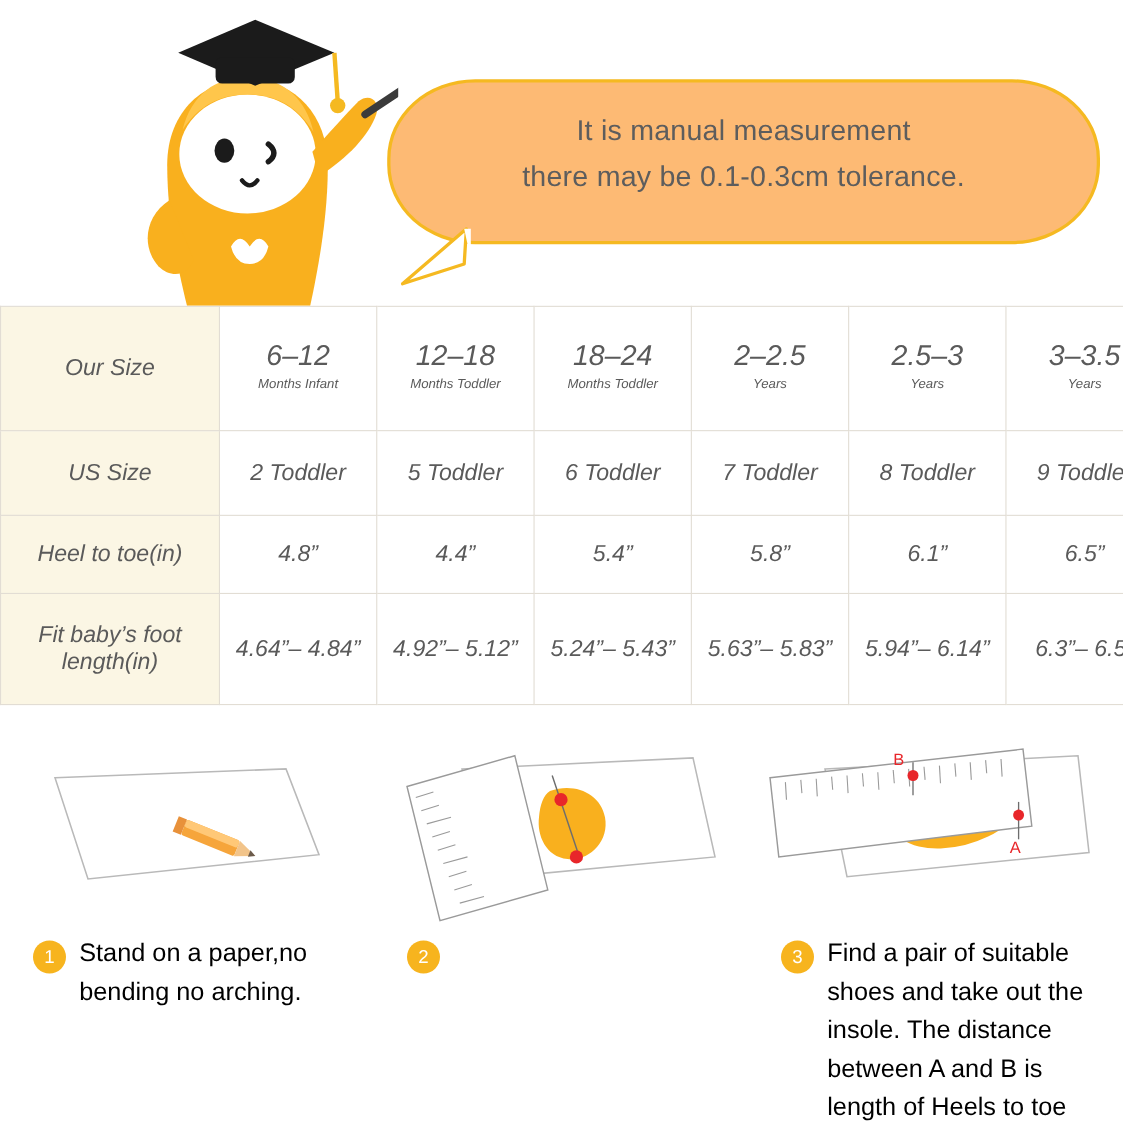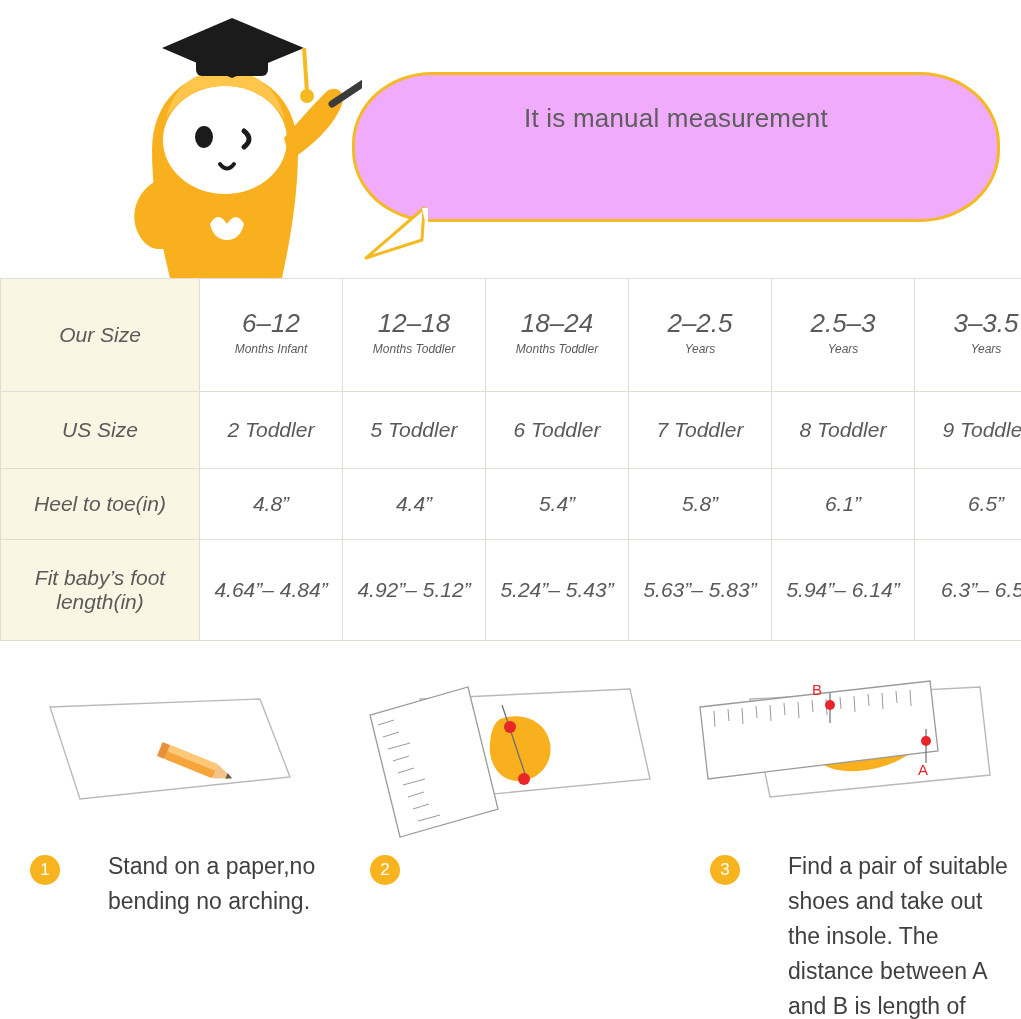--- a/index.html
+++ b/index.html
@@ -32,21 +32,21 @@
   .mascot svg { display: block; }
 
   .bubble {
     position: absolute;
     left: 352px;
     top: 72px;
     width: 648px;
     height: 150px;
     border: 3px solid #f5b921;
     border-radius: 80px/72px;
-    background: #f0abfc;
+    background: #fdba74;
     box-sizing: border-box;
   }
   .bubble-text {
     position: absolute;
     left: 0; right: 0; top: 22px;
     text-align: center;
     font-size: 26px;
     line-height: 42px;
     color: #5d5d5d;
     letter-spacing: .2px;
@@ -119,22 +119,21 @@
     font-size: 17px;
     line-height: 30px;
     text-align: center;
     flex: 0 0 30px;
     margin-right: 12px;
     margin-top: 6px;
   }
   .step-text {
     font-size: 23px;
     line-height: 35px;
-    color: #404040;
-    margin-left: 36px;
+    color: #000000;
   }
 </style>
 </head>
 <body>
 
 <div class="top-area">
 
   <div class="mascot">
     <svg width="270" height="278" viewBox="0 0 270 278">
 
@@ -160,20 +159,21 @@
       <path d="M70 48 L140 18 L212 48 L140 78 Z" fill="#1b1b1b"></path>
       <rect x="104" y="52" width="72" height="24" rx="6" fill="#1b1b1b"></rect>
       <line x1="212" y1="48" x2="215" y2="92" stroke="#f5b921" stroke-width="4"></line>
       <circle cx="215" cy="96" r="7" fill="#f5b921"></circle>
     </svg>
   </div>
 
   <div class="bubble">
     <div class="bubble-text">
       <div>It is manual measurement</div>
+      <div>there may be 0.1-0.3cm tolerance.</div>
     </div>
   </div>
   <div class="bubble-tail">
     <svg width="70" height="60" viewBox="0 0 70 60">
       <path d="M60 2 L2 52 L58 34 Z" fill="#ffffff" stroke="#f5b921" stroke-width="3" stroke-linejoin="round"></path>
       <path d="M58 2 L64 2 L64 30 Z" fill="#ffffff"></path>
     </svg>
   </div>
 </div>
 

